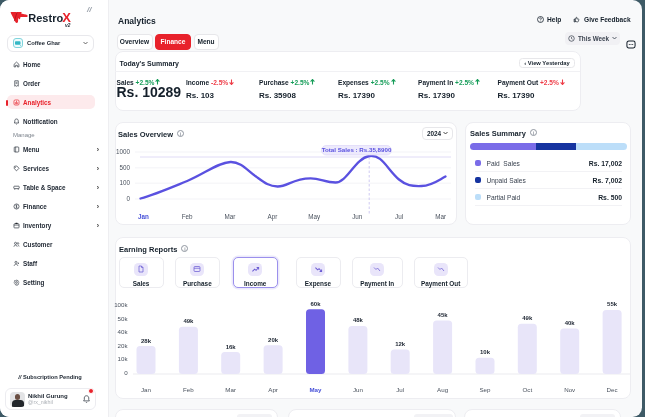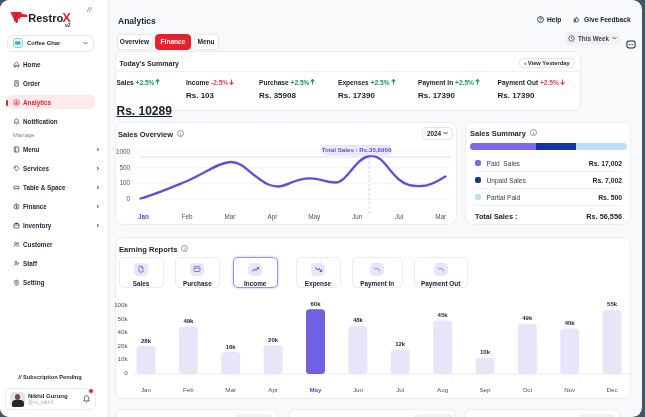--- a/index.html
+++ b/index.html
@@ -70,21 +70,21 @@
       </svg>
   </div>
 
   <div class="card" style="left:114.5px;top:50.5px;width:466.5px;height:60px;"></div>
   <div class="abs b" style="left:119.5px;top:60px;font-size:7px;">Today's Summary</div>
   <div class="abs" style="left:519px;top:58px;width:56px;height:10px;border:1px solid #e7e7ea;border-radius:3.5px;background:#fff;display:flex;align-items:center;justify-content:center;gap:3px;font-size:5.8px;font-weight:bold;color:#15202b;">‹ View Yesterday</div>
   <div class="abs" style="left:115px;top:71px;width:465px;border-top:1px solid #f1f1f4;"></div>
   <div class="abs" style="left:116.5px;top:79px;font-size:6.6px;"><span class="b">Sales</span> <span class="up b" style="color:#169d59;">+2.5%</span><svg width="5" height="6" viewBox="0 0 5 6" style="margin-left:1px;">
         <path d="M2.5 5.6V1.2M0.6 2.6L2.5 0.5 4.4 2.6" fill="none" stroke="#169d59" stroke-width="1.1"></path>
       </svg></div>
-  <div class="abs b" style="left:116.5px;top:104px;font-size:12px;text-decoration:underline;">Rs. 10289</div>
+  <div class="abs b" style="left:116.5px;top:84px;font-size:14px;">Rs. 10289</div>
   <div class="abs" style="left:186px;top:79px;font-size:6.6px;"><span class="b">Income</span> <span class="dn b" style="color:#ee3d48;">-2.5%</span><svg width="5" height="6" viewBox="0 0 5 6" style="margin-left:1px;">
         <path d="M2.5 0.4v4.4M0.6 3.4L2.5 5.5 4.4 3.4" fill="none" stroke="#ee3d48" stroke-width="1.1"></path>
       </svg></div>
   <div class="abs b" style="left:186px;top:91px;font-size:8px;">Rs. 103</div>
   <div class="abs" style="left:259px;top:79px;font-size:6.6px;"><span class="b">Purchase</span> <span class="up b" style="color:#169d59;">+2.5%</span><svg width="5" height="6" viewBox="0 0 5 6" style="margin-left:1px;">
         <path d="M2.5 5.6V1.2M0.6 2.6L2.5 0.5 4.4 2.6" fill="none" stroke="#169d59" stroke-width="1.1"></path>
       </svg></div>
   <div class="abs b" style="left:259px;top:91px;font-size:8px;">Rs. 35908</div>
   <div class="abs" style="left:338px;top:79px;font-size:6.6px;"><span class="b">Expenses</span> <span class="up b" style="color:#169d59;">+2.5%</span><svg width="5" height="6" viewBox="0 0 5 6" style="margin-left:1px;">
         <path d="M2.5 5.6V1.2M0.6 2.6L2.5 0.5 4.4 2.6" fill="none" stroke="#169d59" stroke-width="1.1"></path>
@@ -148,24 +148,20 @@
     </div>
   <div class="lrow" style="top:172px;border-bottom:1px solid #f2f2f5;">
       <div class="sw" style="background:#1634a0"></div>
       <div class="ltxt">Unpaid Sales</div>
       <div class="lval">Rs. 7,002</div>
     </div>
   <div class="lrow" style="top:189px;border-bottom:1px solid #f2f2f5;">
       <div class="sw" style="background:#bcdef9"></div>
       <div class="ltxt">Partial Paid</div>
       <div class="lval">Rs. 500</div>
-    </div>
-  <div class="lrow" style="top:208px;">
-      <div class="b" style="font-size:7.3px;">Total Sales :</div>
-      <div class="lval" style="font-size:7.3px;">Rs. 56,556</div>
     </div>
 
   <div class="card" style="left:114.5px;top:237px;width:516px;height:162px;"></div>
   <div class="abs b" style="left:119px;top:244.5px;font-size:7.5px;">Earning Reports<i class="info">i</i></div>
   <div class="etab" style="left:118.5px;width:45px;">
     <div class="tile">
         <svg width="8" height="8" viewBox="0 0 16 16">
           <path d="M4 2h5l3 3v9H4z" fill="none" stroke="#6c5dd3" stroke-width="1.5"></path>
           <path d="M9 2v3h3" fill="none" stroke="#6c5dd3" stroke-width="1.5"></path>
         </svg>

